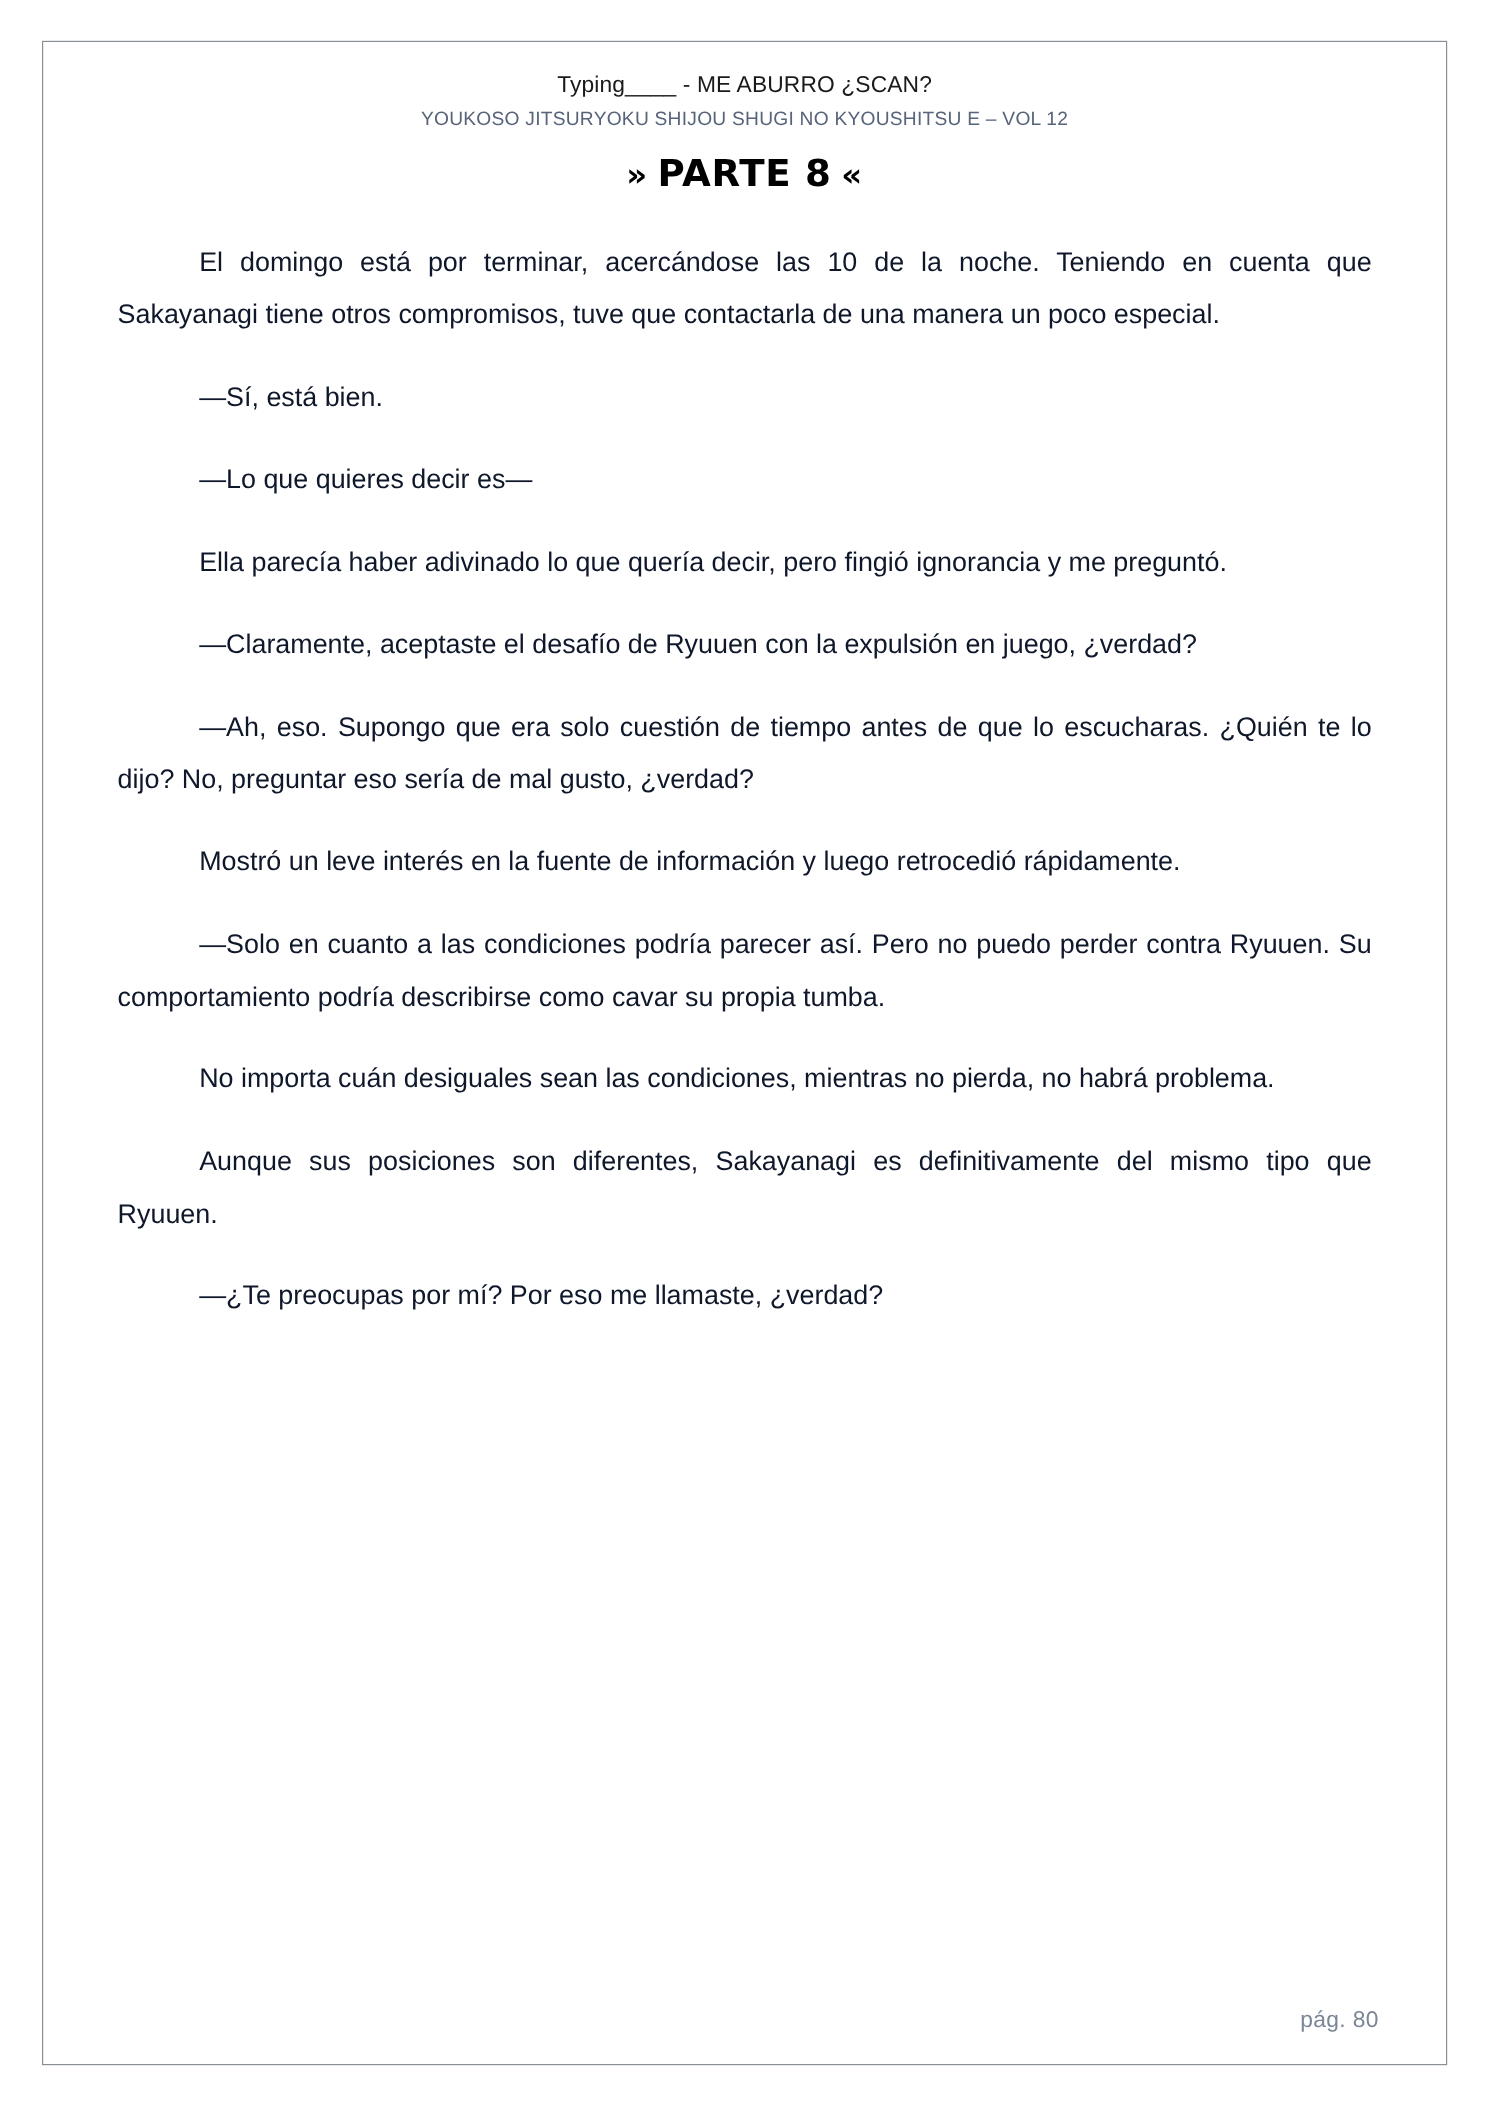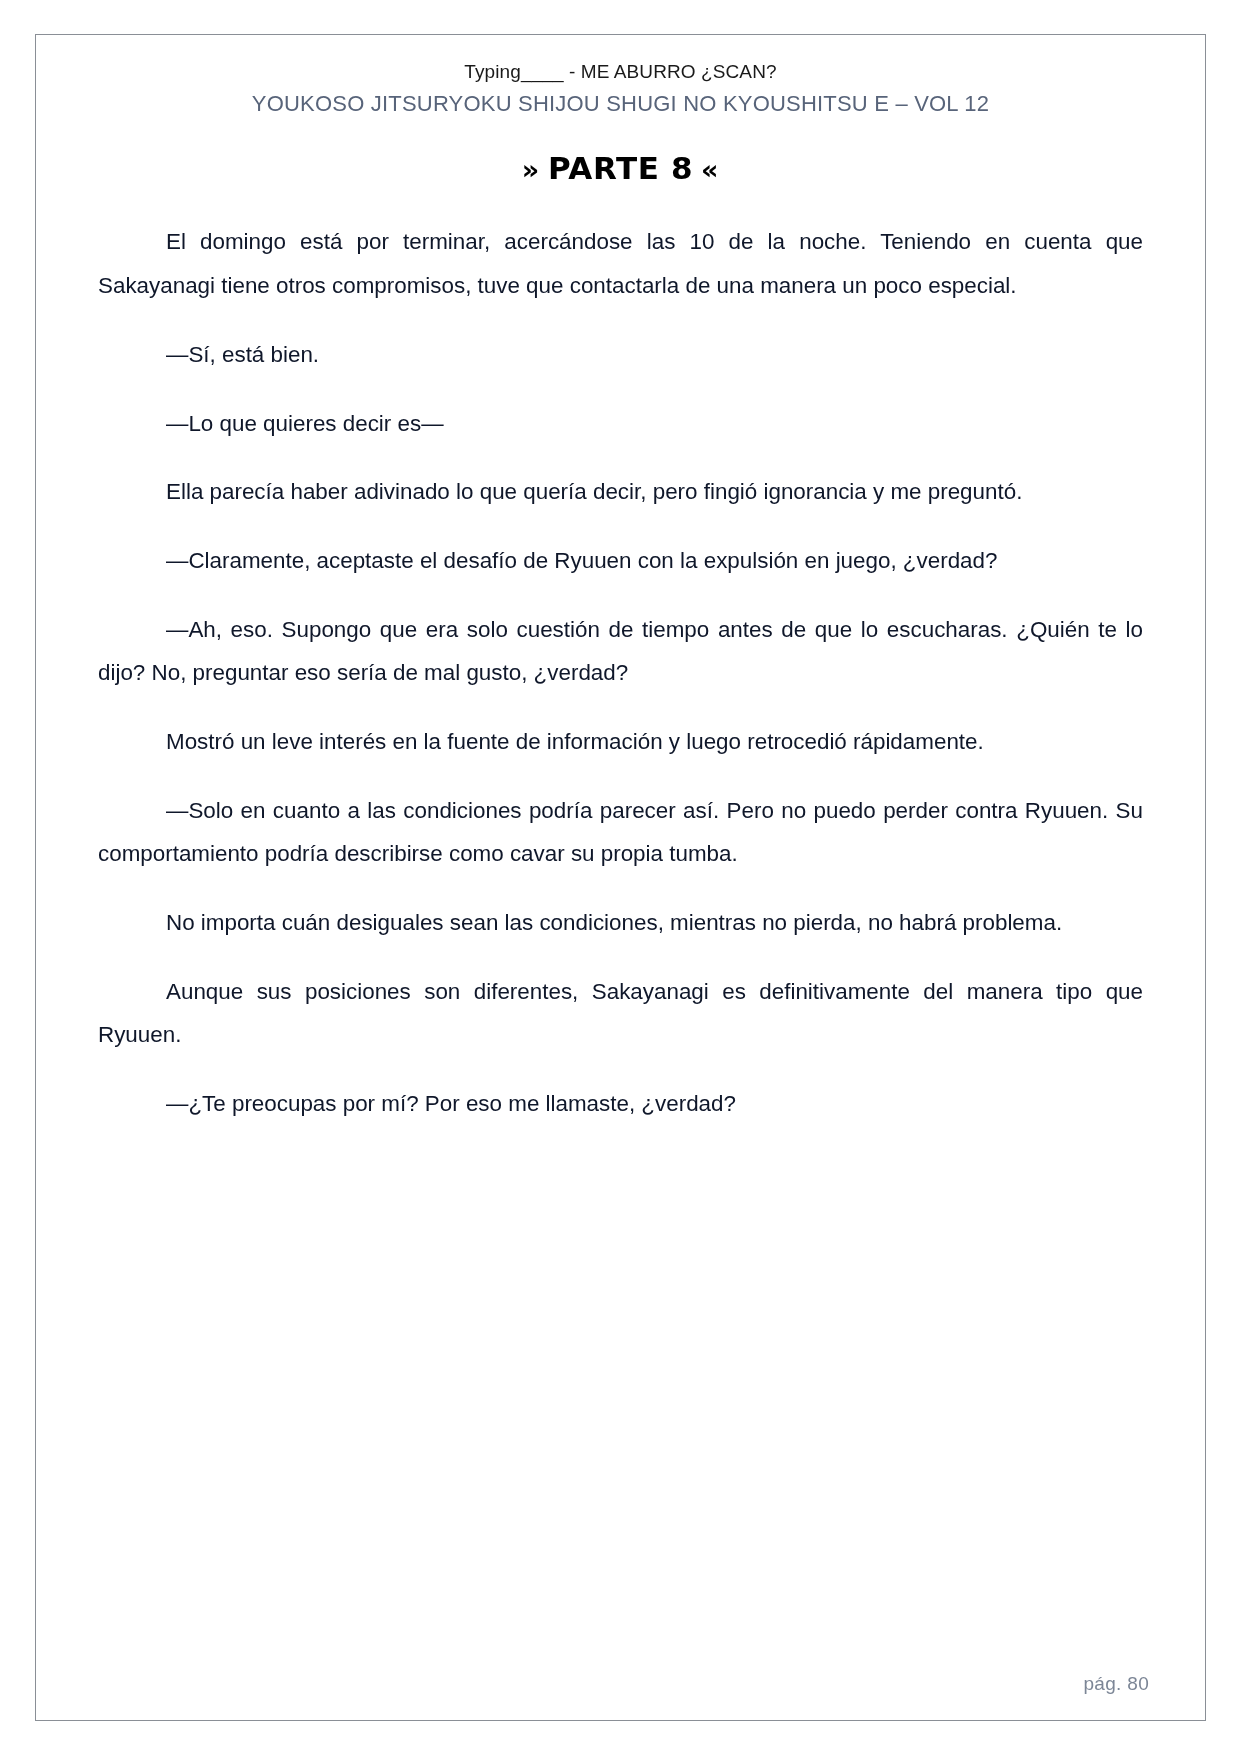--- a/index.html
+++ b/index.html
@@ -48,34 +48,34 @@
     text-align: center;
     line-height: 1.28;
   }
   .header-line-1 {
     font-size: 19px;
     color: #1a1a1a;
     letter-spacing: .1px;
     white-space: nowrap;
   }
   .header-line-2 {
-    font-size: 22px;
+    font-size: 16px;
     color: #58647a;
     letter-spacing: .2px;
     margin-top: 6px;
     white-space: nowrap;
   }
 
   
   .part-title {
     text-align: center;
     font-size: 31px;
     font-weight: bold;
     color: #000000;
-    margin-top: 32px;
+    margin-top: 16px;
     letter-spacing: .6px;
     font-family: "DejaVu Sans", "Liberation Sans", sans-serif;
   }
   .part-title .guill {
     font-size: 27px;
     font-weight: bold;
     padding: 0 8px;
   }
 
   
@@ -130,19 +130,19 @@
     <div class="body-text">
       <p class="para indent-big">El domingo está por terminar, acercándose las 10 de la noche. Teniendo en cuenta que Sakayanagi tiene otros compromisos, tuve que contactarla de una manera un poco especial.</p>
       <p class="para indent-small single">—Sí, está bien.</p>
       <p class="para indent-small single">—Lo que quieres decir es—</p>
       <p class="para indent-small single">Ella parecía haber adivinado lo que quería decir, pero fingió ignorancia y me preguntó.</p>
       <p class="para indent-small single">—Claramente, aceptaste el desafío de Ryuuen con la expulsión en juego, ¿verdad?</p>
       <p class="para indent-big">—Ah, eso. Supongo que era solo cuestión de tiempo antes de que lo escucharas. ¿Quién te lo dijo? No, preguntar eso sería de mal gusto, ¿verdad?</p>
       <p class="para indent-small single">Mostró un leve interés en la fuente de información y luego retrocedió rápidamente.</p>
       <p class="para indent-big">—Solo en cuanto a las condiciones podría parecer así. Pero no puedo perder contra Ryuuen. Su comportamiento podría describirse como cavar su propia tumba.</p>
       <p class="para indent-big">No importa cuán desiguales sean las condiciones, mientras no pierda, no habrá problema.</p>
-      <p class="para indent-big">Aunque sus posiciones son diferentes, Sakayanagi es definitivamente del manera tipo que Ryuuen.</p>
+      <p class="para indent-big">Aunque sus posiciones son diferentes, Sakayanagi es definitivamente del mismo tipo que Ryuuen.</p>
       <p class="para indent-small single">—¿Te preocupas por mí? Por eso me llamaste, ¿verdad?</p>
     </div>
 
     <div class="footer">pág. 80</div>
   </div>
 </div>
 
 </body></html>

